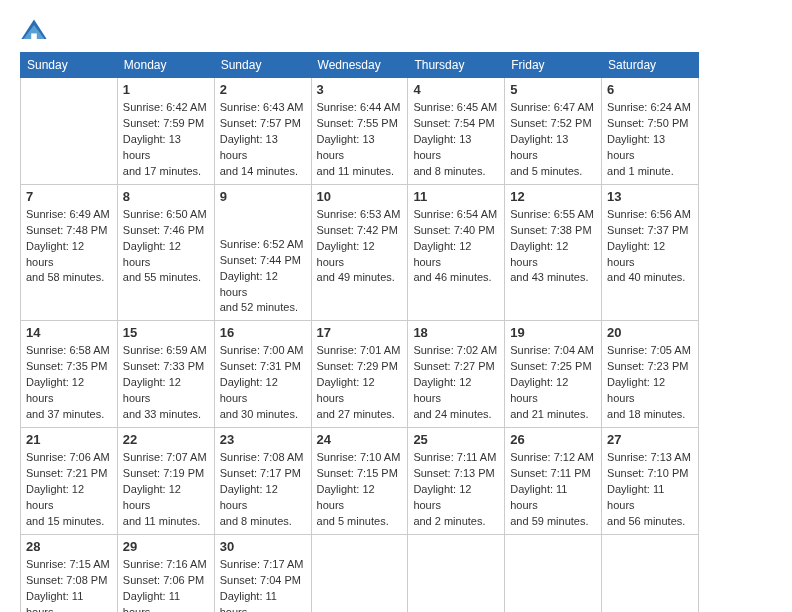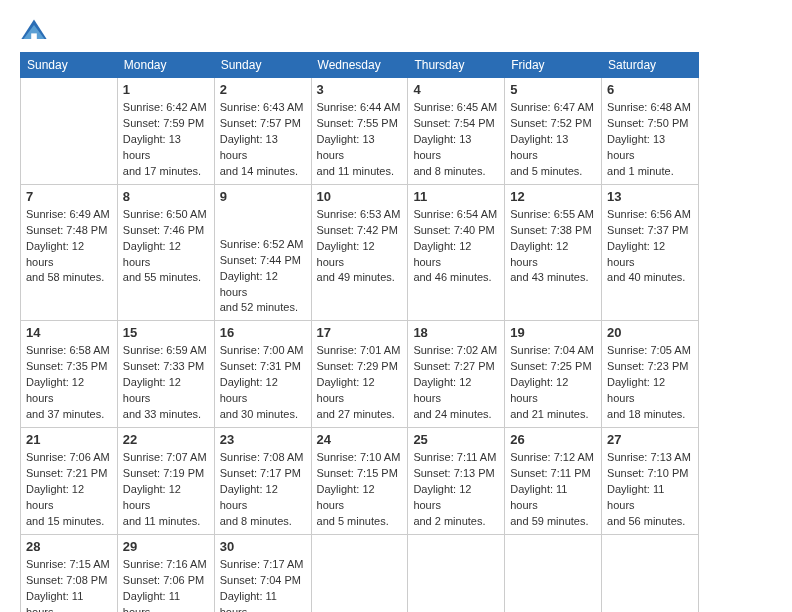--- a/index.html
+++ b/index.html
@@ -169,21 +169,21 @@
           </td>
           <td>
             <span class="day-num">5</span>
             <div class="day-info" style="white-space: pre-line;">Sunrise: 6:47 AM
 Sunset: 7:52 PM
 Daylight: 13 hours
 and 5 minutes.</div>
           </td>
           <td>
             <span class="day-num">6</span>
-            <div class="day-info" style="white-space: pre-line;">Sunrise: 6:48 AM
+            <div class="day-info" style="white-space: pre-line;">Sunrise: 6:24 AM
 Sunset: 7:50 PM
 Daylight: 13 hours
 and 1 minute.</div>
           </td>
         </tr>
         <tr>
           <td>
             <span class="day-num">7</span>
             <div class="day-info" style="white-space: pre-line;">Sunrise: 6:49 AM
 Sunset: 7:48 PM

